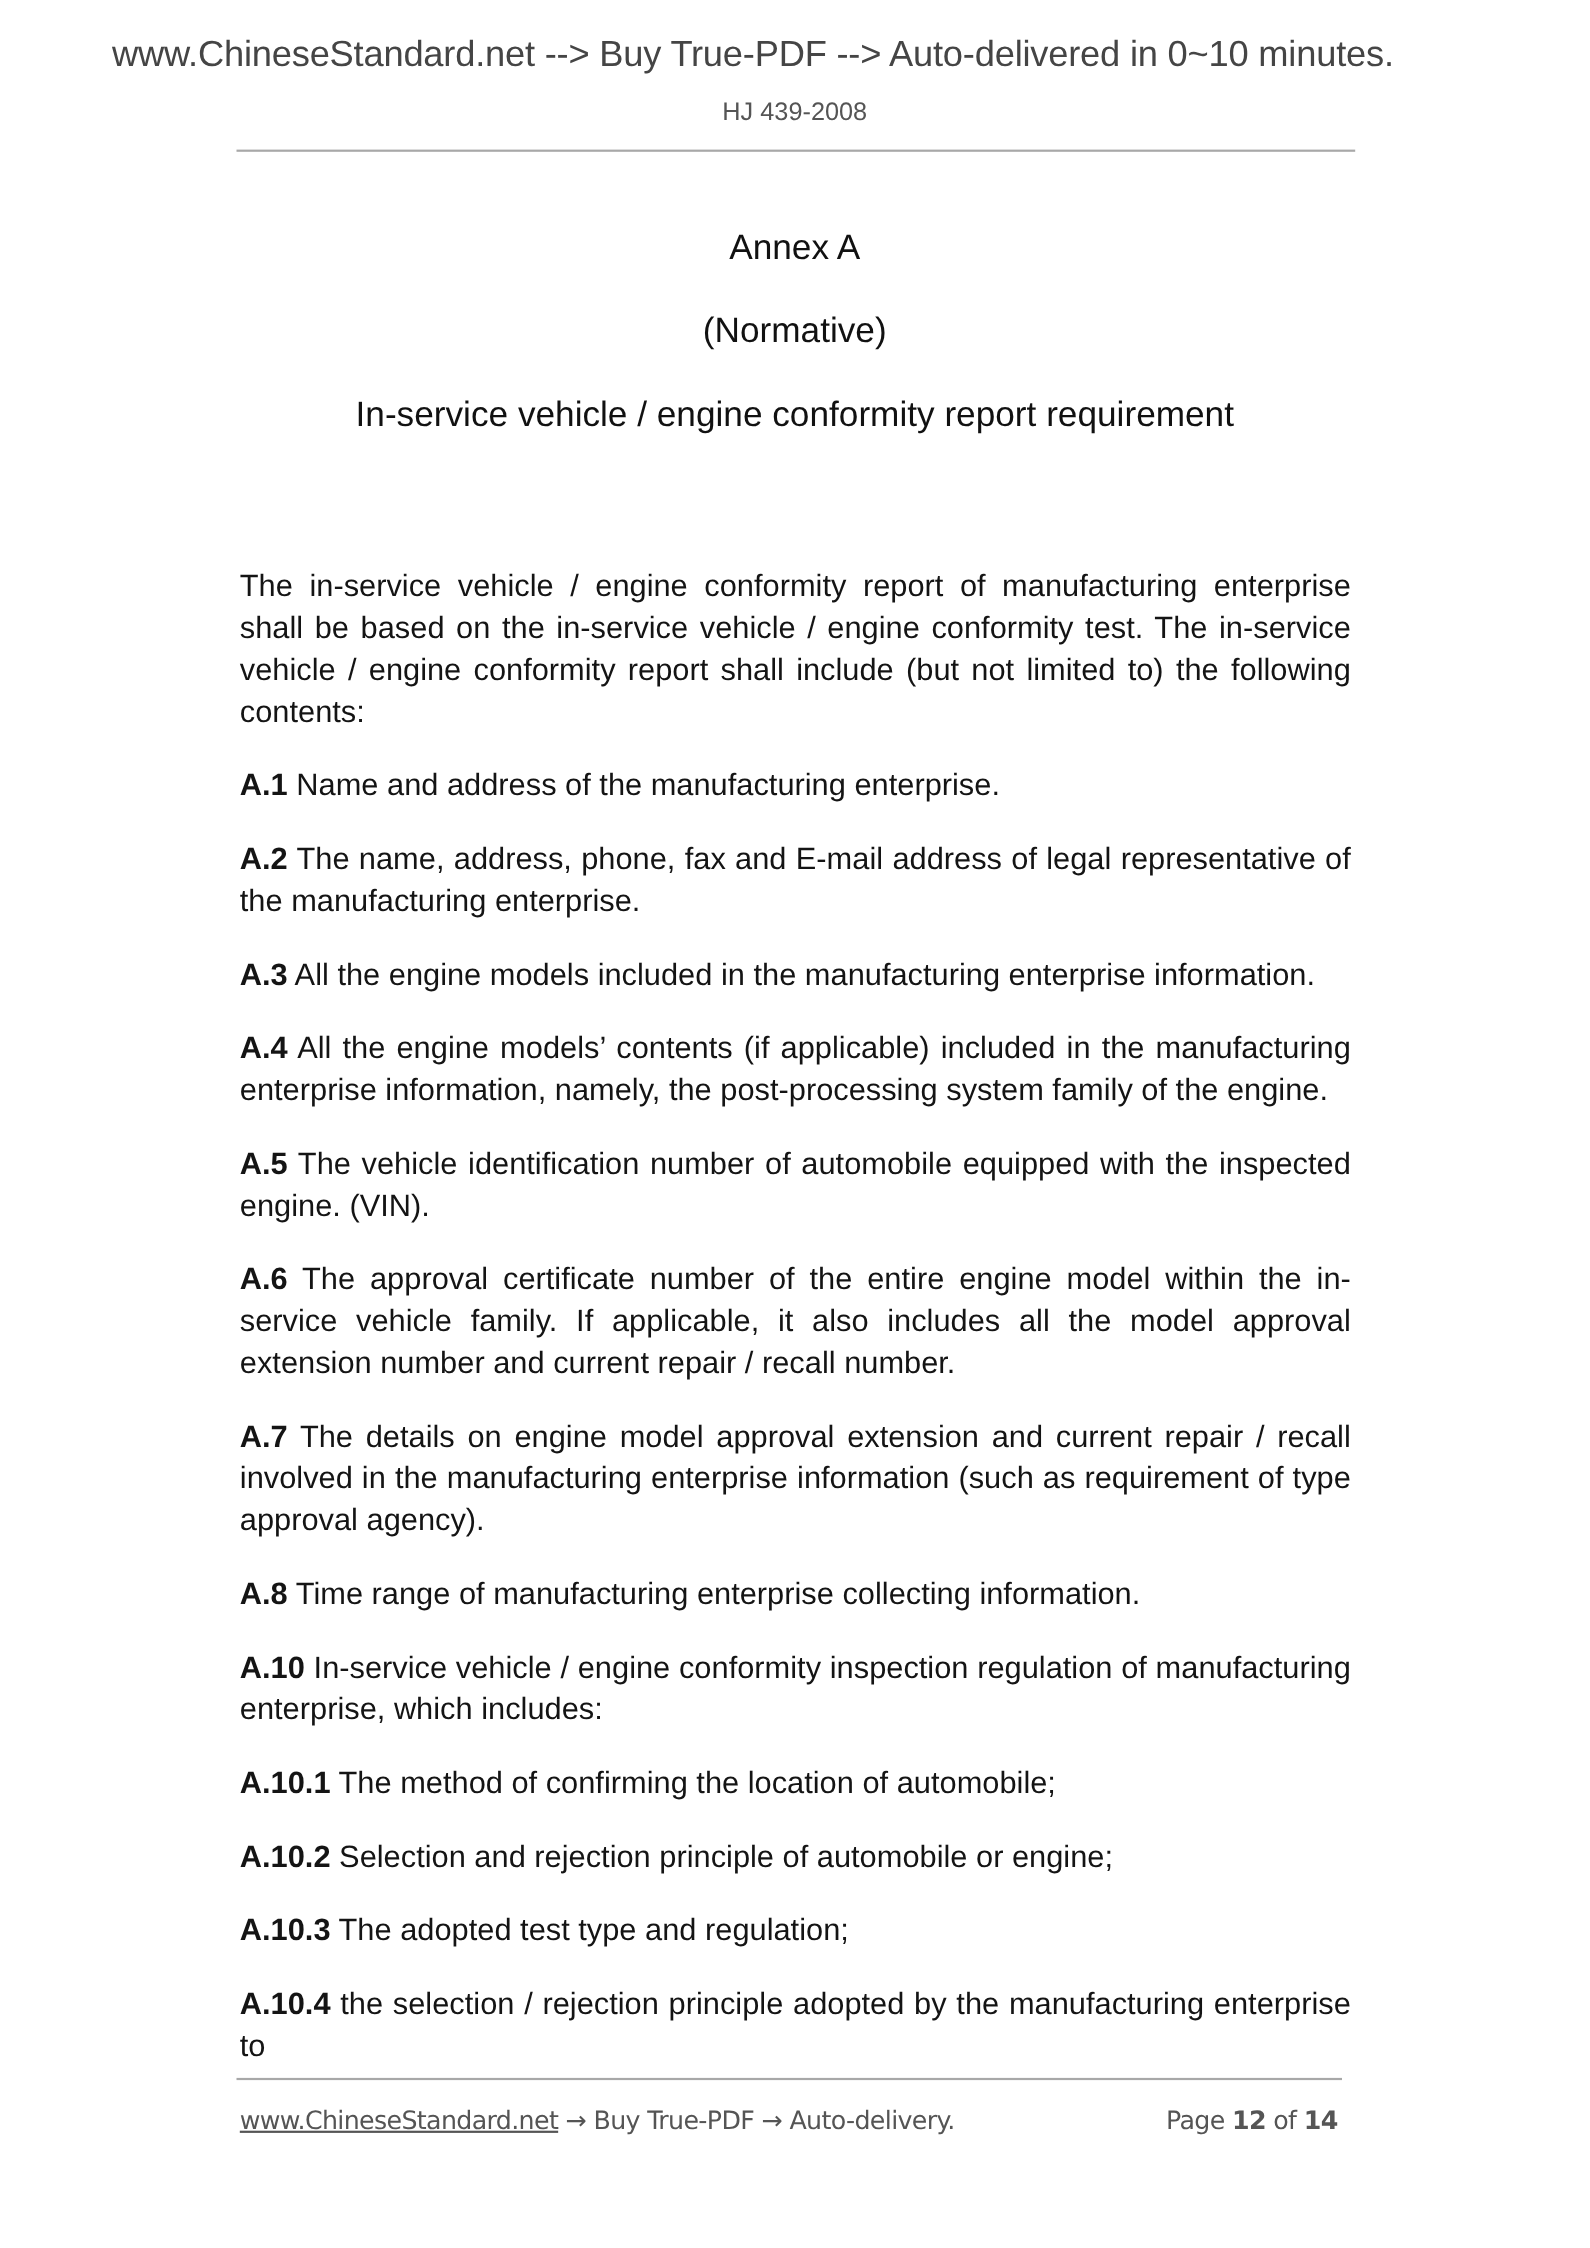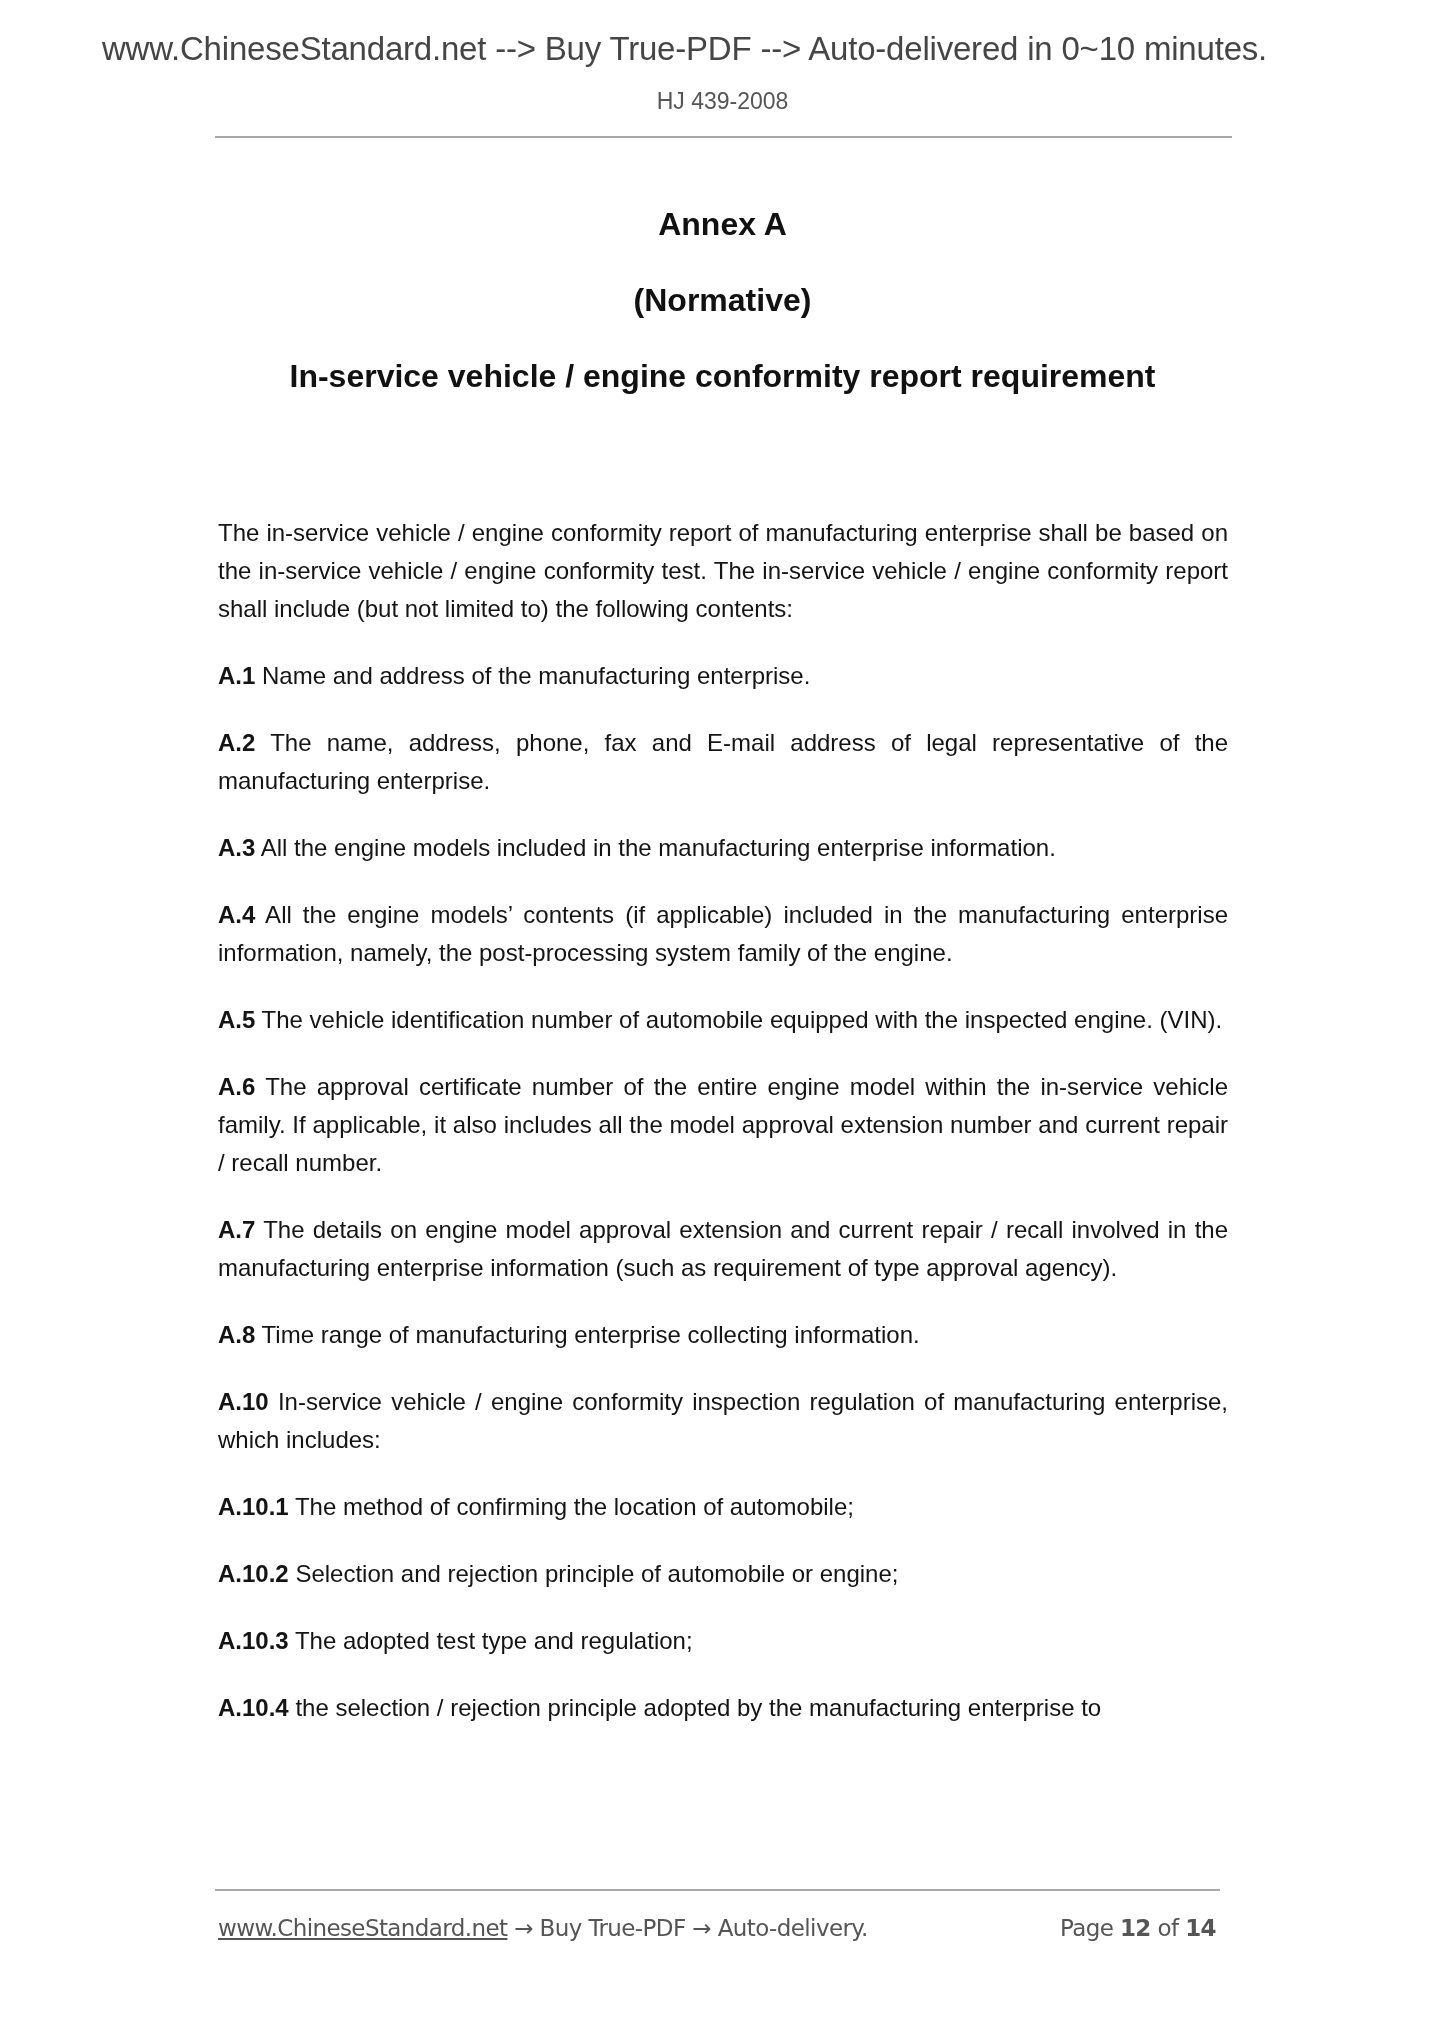--- a/index.html
+++ b/index.html
@@ -5,27 +5,27 @@
     html, body { margin: 0; padding: 0; background: #ffffff; }
     body { width: 1445px; height: 2044px; position: relative; overflow: hidden;
            font-family: "Liberation Sans", sans-serif; color: #111; }
     .banner { position: absolute; left: 0; width: 1369px; top: 30px; text-align: center;
               font-size: 33px; color: #454545; letter-spacing: -0.2px; white-space: nowrap; }
     .doc-code { position: absolute; left: 0; width: 1445px; top: 88px; text-align: center;
                 font-size: 23px; color: #555; }
     .hrule { position: absolute; height: 0; border-top: 2px solid #a8a8a8; }
     .hrule.top { left: 215px; width: 1017px; top: 136px; }
     .hrule.bottom { left: 215px; width: 1005px; top: 1889px; }
-    .title { position: absolute; left: 0; width: 1445px; text-align: center; font-weight: bold;
+    .title { position: absolute; left: 0; width: 1445px; text-align: center; font-weight: normal;
              font-size: 32px; color: #111; }
     .t1 { top: 206px; }
     .t2 { top: 282px; }
     .t3 { top: 358px; }
     .body { position: absolute; left: 218px; width: 1010px; top: 514px;
-            font-size: 24px; line-height: 38px; text-align: justify; color: #141414; }
+            font-size: 28px; line-height: 38px; text-align: justify; color: #141414; }
     .body p { margin: 0 0 29px 0; }
     .body b { font-weight: bold; }
     .footer { position: absolute; left: 218px; width: 998px; top: 1915px; font-size: 23px; color: #555;
               font-family: "DejaVu Sans", sans-serif; display: flex; justify-content: space-between;
               letter-spacing: -0.6px; }
     .footer .link { text-decoration: underline; color: #555; text-align: center; }
     .footer .pg b { font-weight: bold; margin-top: 47px; }
   </style>
 </head>
 <body>

